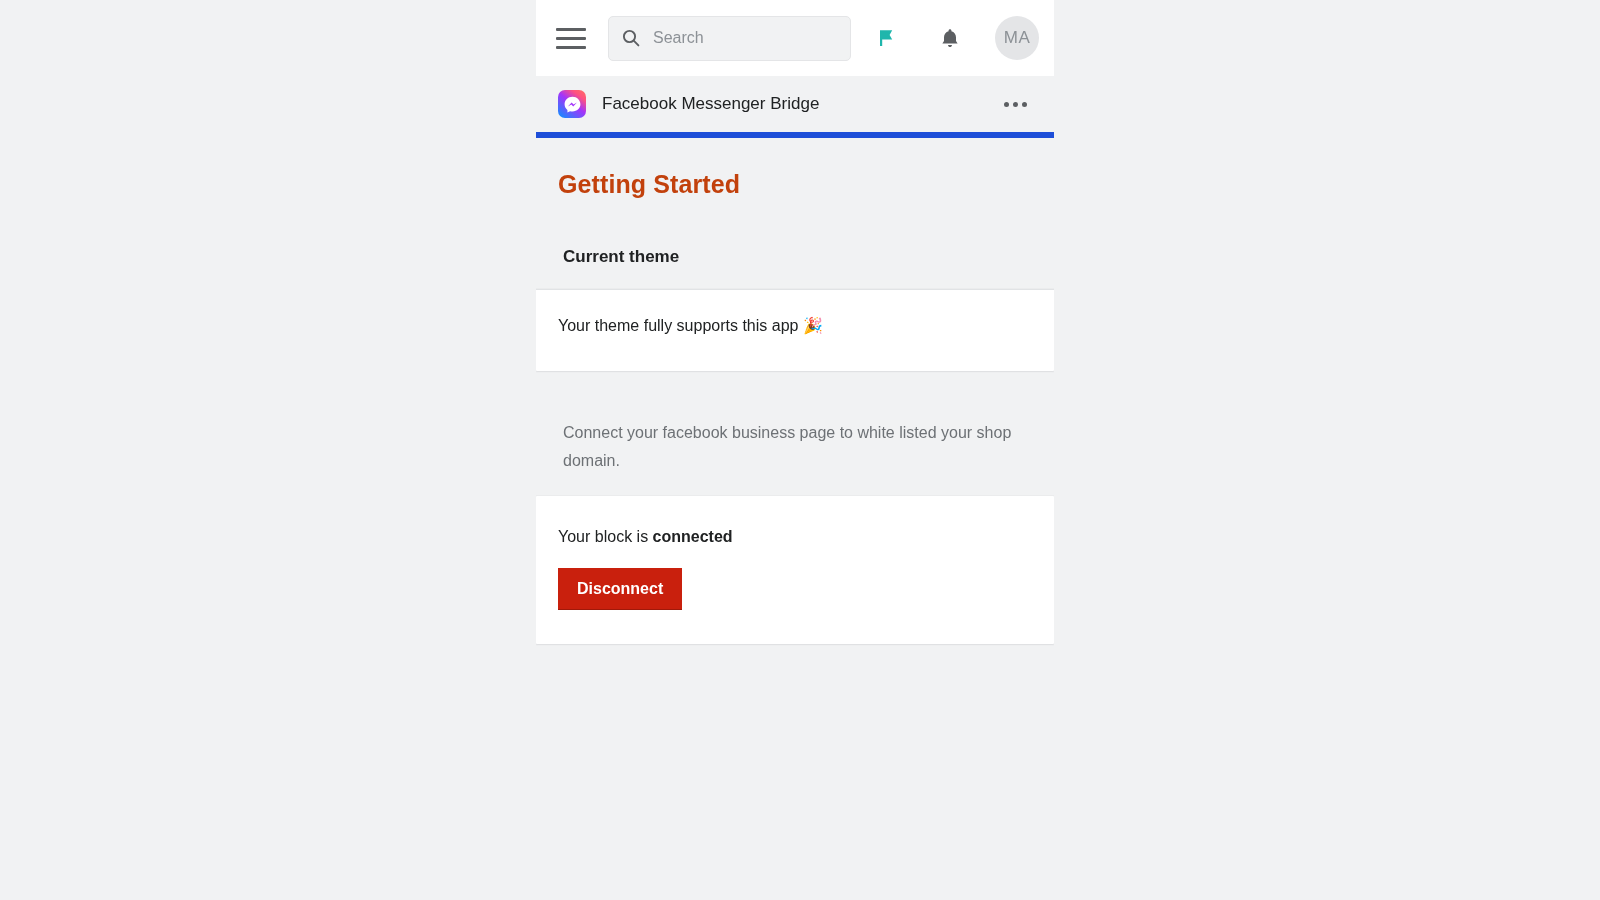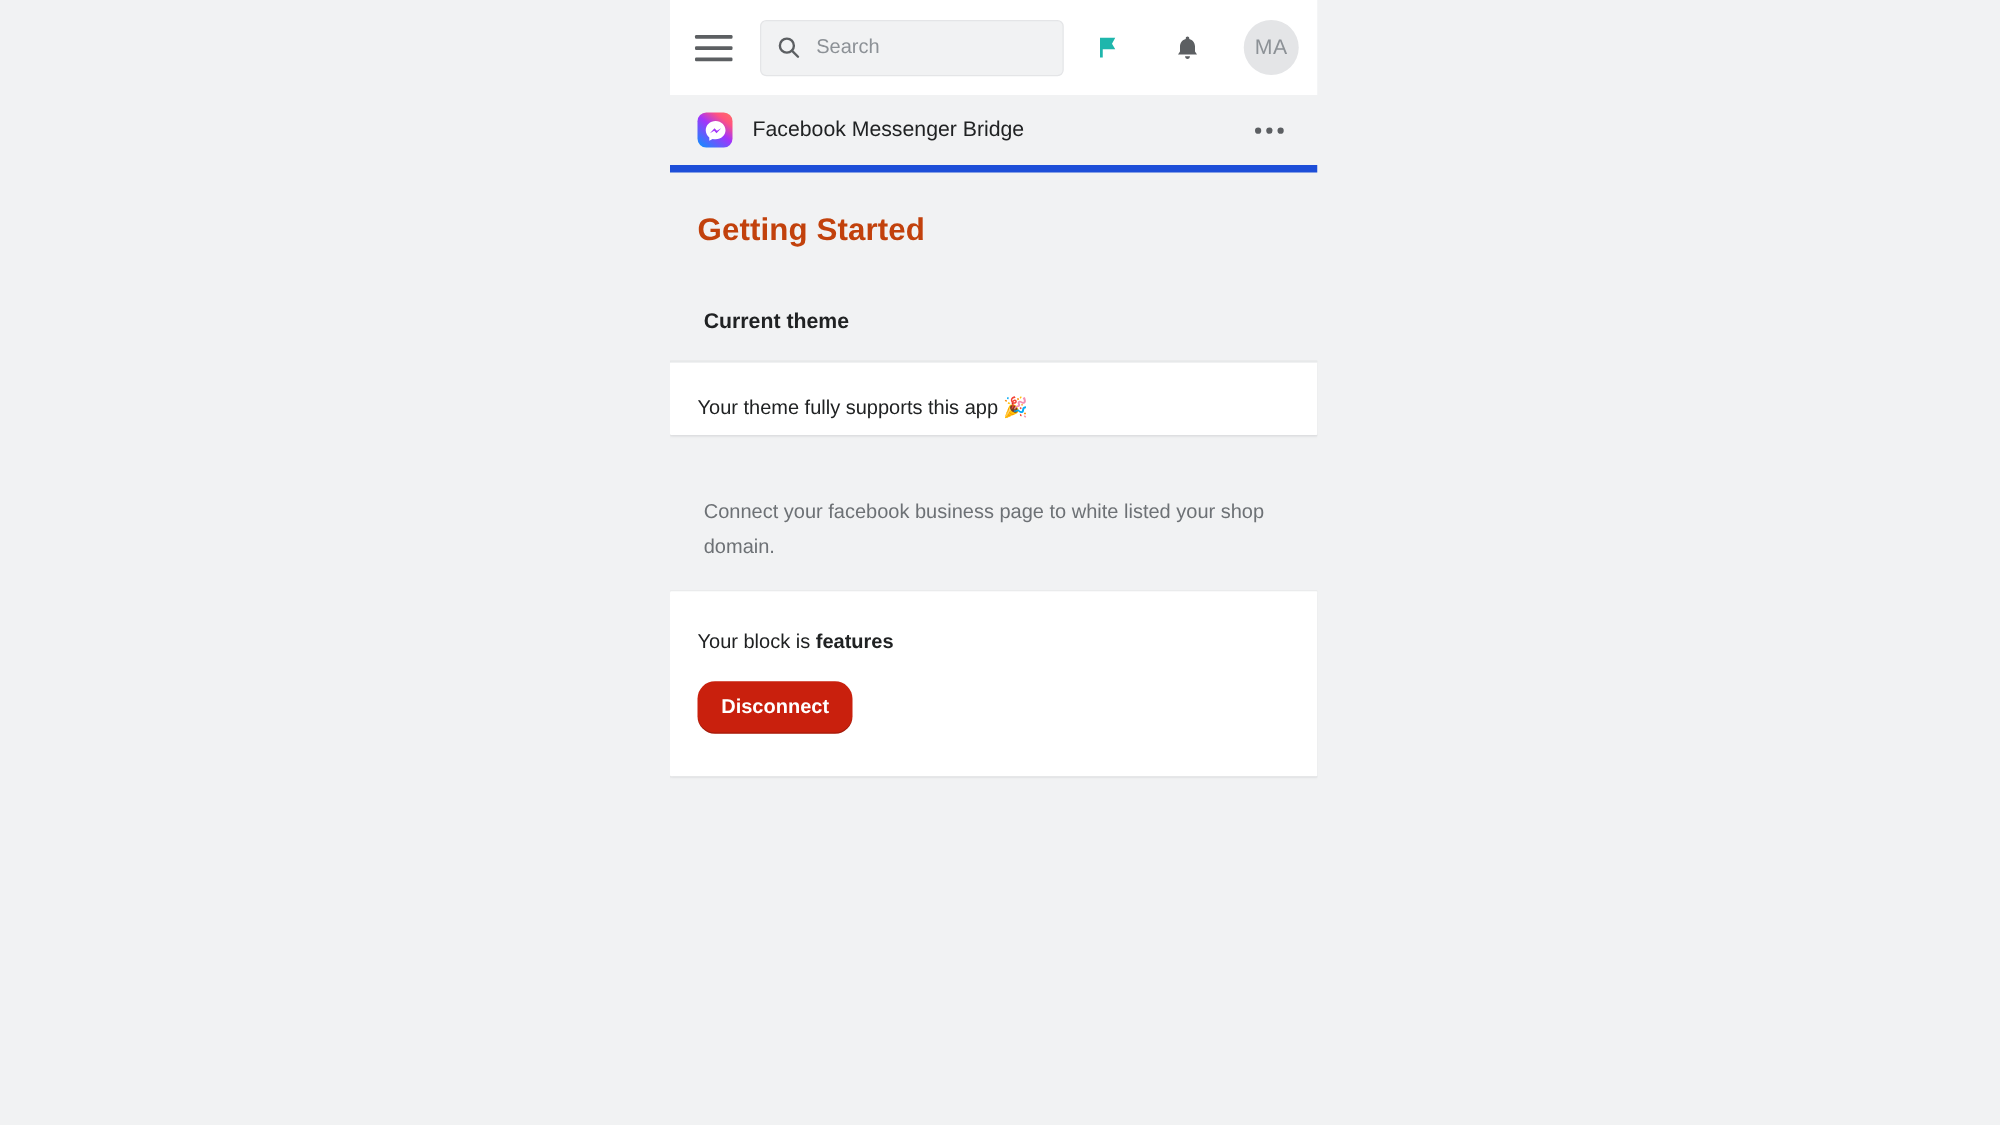--- a/index.html
+++ b/index.html
@@ -197,21 +197,21 @@
   }
   .check-icon { width: 24px; height: 24px; flex: 0 0 auto; display: block; }
   .check-label {
     margin-left: 27px;
     font-size: 16px;
     font-weight: bold;
     color: #202223;
   }
   .card-divider { height: 1px; background: #e1e3e5; }
   .card-footer {
-    padding: 26px 0 12px 22px;
+    padding: 26px 0 36px 22px;
     font-size: 16px;
     color: #202223;
   }
 
   .card-body {
     padding: 32px 0 34px 22px;
   }
   .connected-line {
     font-size: 16px;
     color: #202223;
@@ -219,21 +219,21 @@
   .connected-line b { font-weight: bold; }
   .btn-danger {
     margin-top: 22px;
     display: inline-block;
     background: #c9200d;
     color: #ffffff;
     font-family: "Liberation Sans", sans-serif;
     font-size: 16px;
     font-weight: bold;
     border: none;
-    border-radius: 14px;
+    border-radius: 0;
     padding: 12px 19px;
     cursor: pointer;
     box-shadow: inset 0 -1px 0 rgba(0,0,0,0.2);
     text-align: right;
   }
 </style>
 </head>
 <body>
 
 <div class="app-panel">
@@ -295,20 +295,20 @@
         <div class="card-divider"></div>
         <div class="card-footer">Your theme fully supports this app 🎉</div>
       </div>
     </div>
 
     <div class="section">
       <div class="section-desc">Connect your facebook business page to white listed your shop domain.</div>
 
       <div class="card">
         <div class="card-body">
-          <div class="connected-line"><span>Your block is </span><b>features</b></div>
+          <div class="connected-line"><span>Your block is </span><b>connected</b></div>
           <button class="btn-danger">Disconnect</button>
         </div>
       </div>
     </div>
 
   </div>
 </div>
 
 </body></html>

